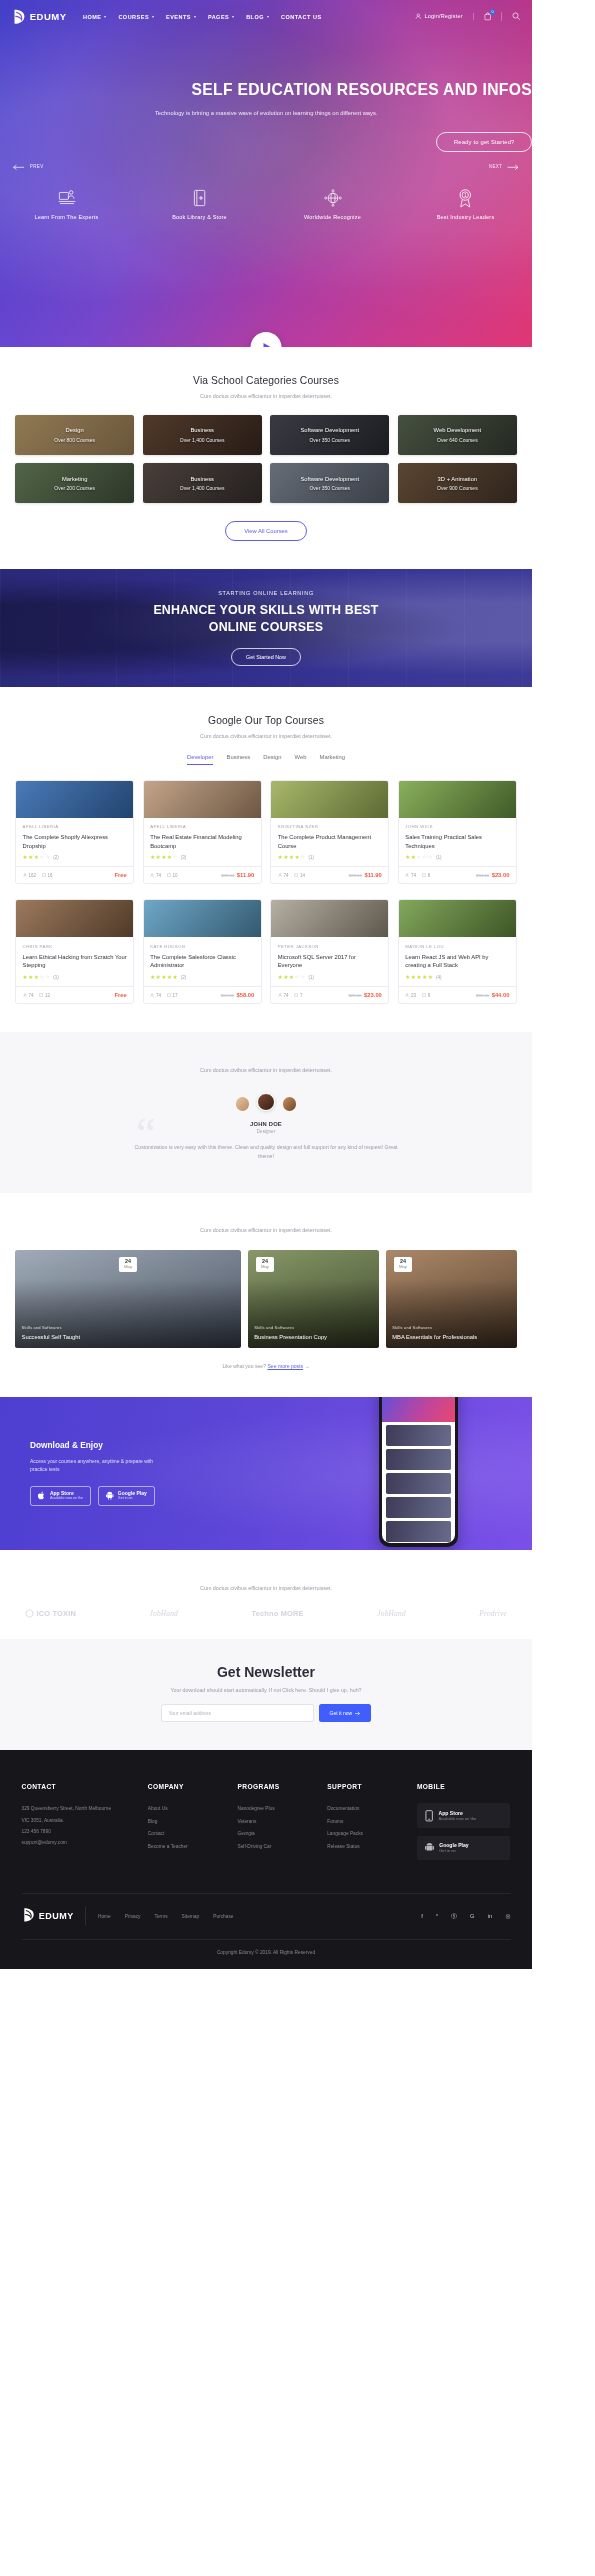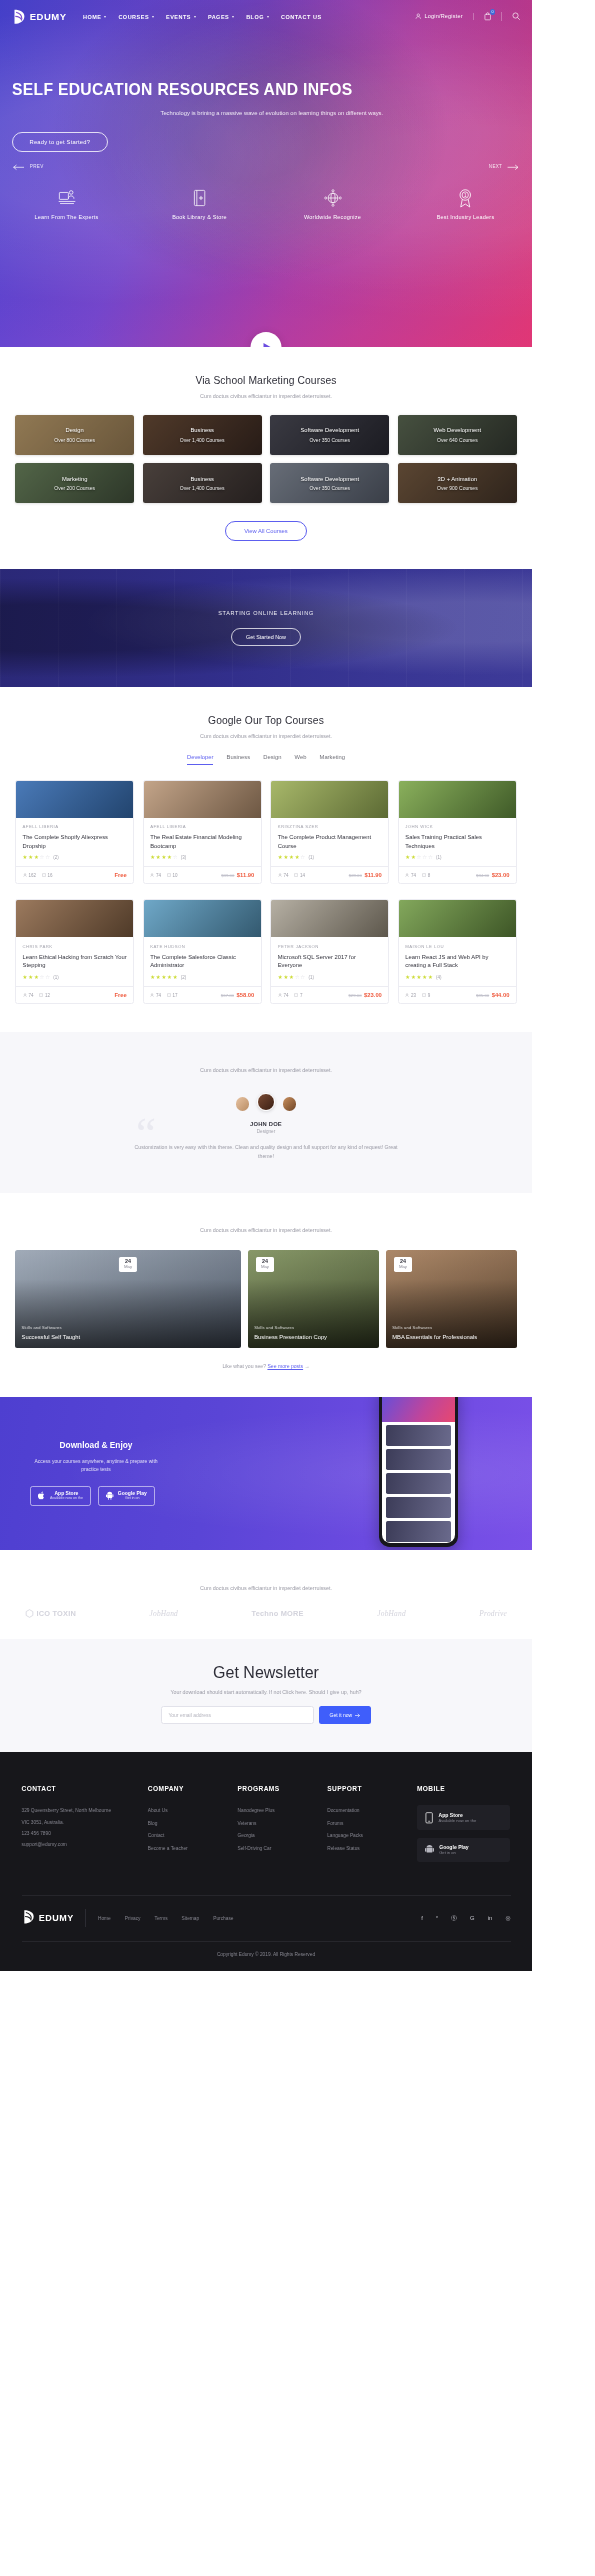--- a/index.html
+++ b/index.html
@@ -59,21 +59,21 @@
   .cart-badge {
     position: absolute; top: -3.3px; right: 5.8px;
     background: #3f6ad8; color: #fff;
     font-size: 3.7px; border-radius: 50%;
     width: 5.8px; height: 5.8px; display: flex; align-items: center; justify-content: center;
   }
   .search-box { padding-left: 10px; display:flex; align-items:center; }
 
   .hero-body {
     position: relative; z-index: 4;
-    text-align: left; padding-top: 48px; margin-left: 12px;
+    text-align: right; padding-top: 48px;
   }
   .hero-title {
     color: #fff; font-size: 15.7px; font-weight: 700;
     letter-spacing: 0.3px; line-height: 1.2;
   }
   .hero-sub {
     color: rgba(255,255,255,.88); font-size: 5.8px; line-height: 1.75;
     max-width: 223px; margin: 8.3px auto 0;
   }
   .hero-btn {
@@ -194,21 +194,20 @@
   .news-body { position: absolute; bottom: 6.6px; left: 6.6px; right: 6.6px; z-index: 3; }
   .news-tagline { font-size: 4px; color: rgba(255,255,255,.8); letter-spacing: 0.2px; }
   .news-title { font-size: 5.8px; color: #fff; margin-top: 3.3px; line-height: 1.35; }
   .news-more { text-align: center; font-size: 5.1px; color: #9a9aa5; margin-top: 15px; }
   .news-more a { color: #5d5fef; }
 
   
   .appsec {
     position: relative; height: 153px; overflow: hidden;
     background: linear-gradient(100deg, #4e3fd0 0%, #5a45d6 40%, #6b4ae0 70%, #7a50e8 100%);
-    text-align: center;
   }
   .appsec:before { content:""; position:absolute; inset:0; background: radial-gradient(ellipse at 78% 50%, rgba(255,255,255,.10), transparent 60%); }
   .app-left { position: absolute; left: 30px; top: 43px; z-index: 3; }
   .app-title { color: #fff; font-size: 8.3px; font-weight: 700; }
   .app-desc { color: rgba(255,255,255,.82); font-size: 5px; line-height: 1.75; margin-top: 6.6px; max-width: 132px; }
   .store-row { display: flex; gap: 6.6px; margin-top: 11.6px; }
   .store-btn {
     display: flex; align-items: center; gap: 4.1px;
     border: 0.8px solid rgba(255,255,255,.55); border-radius: 2.5px;
     padding: 4.1px 7.4px; cursor: pointer;
@@ -225,21 +224,21 @@
   .ph-rows { padding: 3.3px; display: flex; flex-direction: column; gap: 3.3px; }
   .ph-row { height: 20.7px; border-radius: 1.7px; background: linear-gradient(100deg,#3c3c58,#6a6a8c); }
 
   
   .partners { display: flex; align-items: center; justify-content: space-between; margin-top: 18px; padding: 0 10px; }
   .partner { font-size: 7.4px; color: #d3d3dc; font-weight: 700; letter-spacing: 0.2px; display: flex; align-items: center; gap: 2.5px; }
   .partner.serif { font-family: "Liberation Serif", serif; font-style: italic; font-weight: 400; }
 
   
   .newsletter { background: #f7f7fa; padding: 25px 15px 28px; text-align: center; }
-  .nl-title { font-size: 16px; color: #2e2e38; }
+  .nl-title { font-size: 14px; color: #2e2e38; font-weight: bold; }
   .nl-sub { font-size: 5.3px; color: #9a9aa5; margin-top: 6.6px; }
   .nl-form { display: flex; justify-content: center; gap: 5px; margin-top: 11.6px; }
   .nl-input {
     width: 153px; height: 18px; border: 0.8px solid #e2e2ea; border-radius: 2.5px;
     padding: 0 6.6px; font-size: 5px; color: #6a6a76; background: #fff;
     font-family: "Liberation Sans", sans-serif;
   }
   .nl-input::placeholder { color: #b4b4be; }
   .nl-btn {
     height: 18px; background: #3f5efb; color: #fff; border: none; border-radius: 2.5px;
@@ -408,21 +407,21 @@
         <div class="hf-label">Best Industry Leaders</div>
       </div>
     </div>
 
     <div class="play-btn">
       <span class="play-tri"></span>
     </div>
   </div>
 
   <div class="section">
-    <div class="sec-title">Via School Marketing Courses</div>
+    <div class="sec-title">Via School Categories Courses</div>
     <div class="sec-sub">Cum doctus civibus efficiantur in imperdiet deterruisset.</div>
     <div class="cat-grid">
       <div class="cat-card" style="background:linear-gradient(135deg,#c9a66b,#8f7346)">
           <div class="ov"></div>
           <div class="cat-name">Design</div>
           <div class="cat-count">Over 800 Courses</div>
         </div>
       <div class="cat-card" style="background:linear-gradient(135deg,#6b4a2e,#2e1d12)">
           <div class="ov"></div>
           <div class="cat-name">Business</div>
@@ -457,20 +456,24 @@
           <div class="ov"></div>
           <div class="cat-name">3D + Animation</div>
           <div class="cat-count">Over 900 Courses</div>
         </div>
     </div>
     <button class="outline-btn">View All Courses</button>
   </div>
 
   <div class="enhance">
     <div class="enhance-kicker">STARTING ONLINE LEARNING</div>
+    <div class="enhance-title">
+      <span>ENHANCE YOUR SKILLS WITH BEST</span><br>
+      <span>ONLINE COURSES</span>
+    </div>
     <button class="enhance-btn">Get Started Now</button>
   </div>
 
   <div class="section">
     <div class="sec-title">Google Our Top Courses</div>
     <div class="sec-sub">Cum doctus civibus efficiantur in imperdiet deterruisset.</div>
     <div class="tabs">
       <div class="tab active">Developer</div>
       <div class="tab">Business</div>
       <div class="tab">Design</div>

